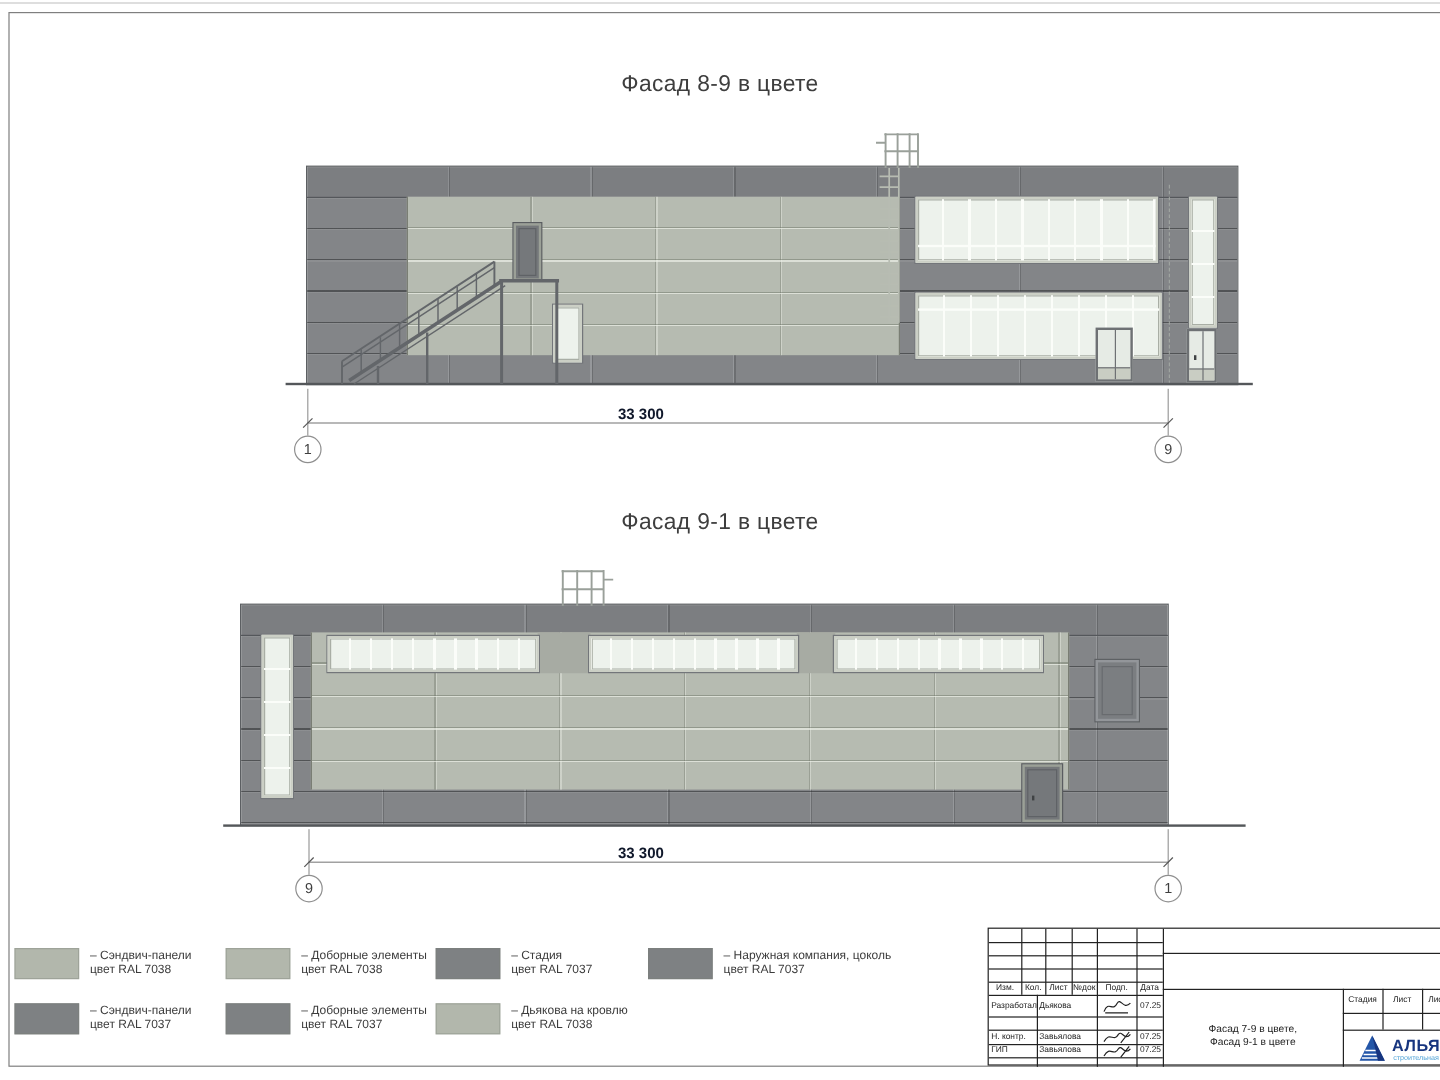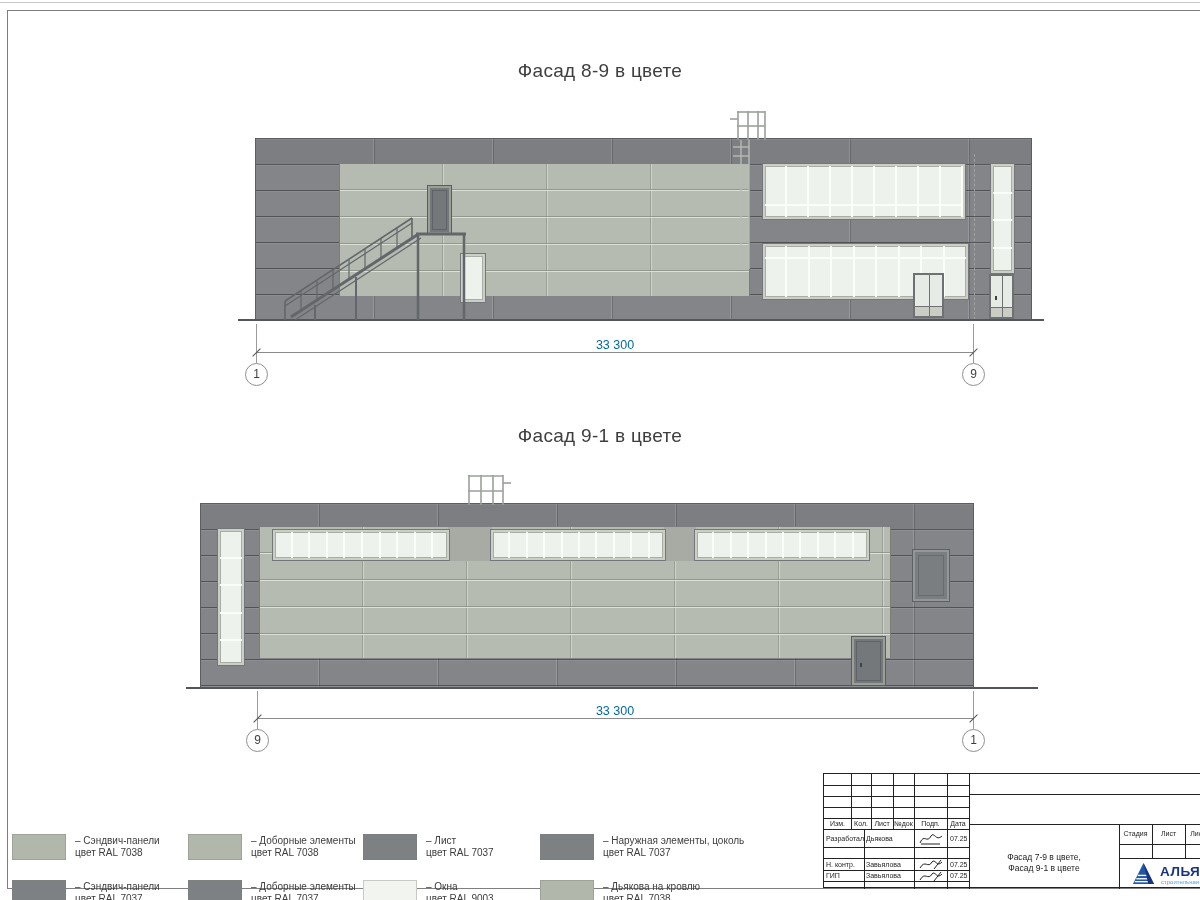--- a/index.html
+++ b/index.html
@@ -46,27 +46,27 @@
   .door-glass::after{content:"";position:absolute;left:50%;top:0;bottom:0;width:1px;background:#6e7174;}
   .door-glass::before{content:"";position:absolute;left:0;right:0;bottom:0;height:9px;background:#c9cdc3;border-top:1px solid #6e7174;}
   .handle{position:absolute;width:2px;height:4px;background:#3f4244;z-index:3;}
   .recessed{position:absolute;background:#7b7e81;border:2px solid #93969a;box-sizing:border-box;box-shadow:0 0 0 1px #5e6164;}
   .recessed::before{content:"";position:absolute;inset:3px;border:1px solid #686b6e;}
   
   .ground{position:absolute;height:2px;background:#54575a;}
   .ext-line{position:absolute;width:1px;background:#9b9b9b;}
   .dim-line{position:absolute;height:1px;background:#8a8a8a;}
   .tick{position:absolute;width:11px;height:1px;background:#555;transform:rotate(-45deg);}
-  .dim-label{position:absolute;width:200px;text-align:center;font-size:12.5px;color:#0369a1;}
+  .dim-label{position:absolute;width:200px;text-align:left;font-size:12.5px;color:#0f172a;font-weight:bold;}
   .axis-bubble{position:absolute;width:21px;height:21px;border:1px solid #8f8f8f;border-radius:50%;background:#fff;
                text-align:center;line-height:20px;font-size:12px;color:#3f3f3f;}
   .axis-dash{position:absolute;width:0;border-left:1px dashed #a9afa9;opacity:.75;}
   
   .legend{position:absolute;left:12px;top:790px;display:grid;grid-template-columns:176px 175px 177px 330px;grid-auto-rows:46px;}
-  .leg-item{display:flex;align-items:flex-start;margin-top:44px;}
+  .leg-item{display:flex;align-items:flex-start;}
   .swatch{width:54px;height:26px;flex:0 0 54px;margin-right:9px;border:1px solid rgba(120,125,118,.35);box-sizing:border-box;}
   .leg-text{font-size:10px;line-height:11.5px;color:#3c3c3c;padding-top:1px;}
   
   .tb{position:absolute;left:823px;top:773px;width:437px;height:115px;border:1.5px solid #222;box-sizing:border-box;font-size:7px;color:#1d1d1d;}
   .tb .vl{position:absolute;width:1px;background:#222;}
   .tb .hl{position:absolute;height:1px;background:#222;}
   .tb .cell{position:absolute;white-space:nowrap;}
   .tb .ctr{text-align:center;}
   .doc-title{position:absolute;left:146px;top:78px;width:148px;text-align:center;font-size:8.5px;line-height:11px;color:#222;}
   .logo-text{position:absolute;left:336px;top:90px;font-size:13.5px;font-weight:bold;color:#17357f;letter-spacing:.5px;white-space:nowrap;}
@@ -232,50 +232,43 @@
   <div class="leg-item">
     <div class="swatch" style="background: rgb(178, 183, 172);"></div>
     <div class="leg-text">
         <div>– Доборные элементы</div>
         <div>цвет RAL 7038</div>
       </div>
   </div>
   <div class="leg-item">
     <div class="swatch" style="background: rgb(126, 129, 131);"></div>
     <div class="leg-text">
-        <div>– Лист</div>
+        <div>– Стадия</div>
         <div>цвет RAL 7037</div>
       </div>
   </div>
   <div class="leg-item">
     <div class="swatch" style="background: rgb(126, 129, 131);"></div>
     <div class="leg-text">
-        <div>– Наружная элементы, цоколь</div>
+        <div>– Наружная компания, цоколь</div>
         <div>цвет RAL 7037</div>
       </div>
   </div>
   <div class="leg-item">
     <div class="swatch" style="background: rgb(126, 129, 131);"></div>
     <div class="leg-text">
         <div>– Сэндвич-панели</div>
         <div>цвет RAL 7037</div>
       </div>
   </div>
   <div class="leg-item">
     <div class="swatch" style="background: rgb(126, 129, 131);"></div>
     <div class="leg-text">
         <div>– Доборные элементы</div>
         <div>цвет RAL 7037</div>
-      </div>
-  </div>
-  <div class="leg-item">
-    <div class="swatch" style="background: rgb(241, 244, 239);"></div>
-    <div class="leg-text">
-        <div>– Окна</div>
-        <div>цвет RAL 9003</div>
       </div>
   </div>
   <div class="leg-item">
     <div class="swatch" style="background: rgb(178, 183, 172);"></div>
     <div class="leg-text">
         <div>– Дьякова на кровлю</div>
         <div>цвет RAL 7038</div>
       </div>
   </div>
 </div>

